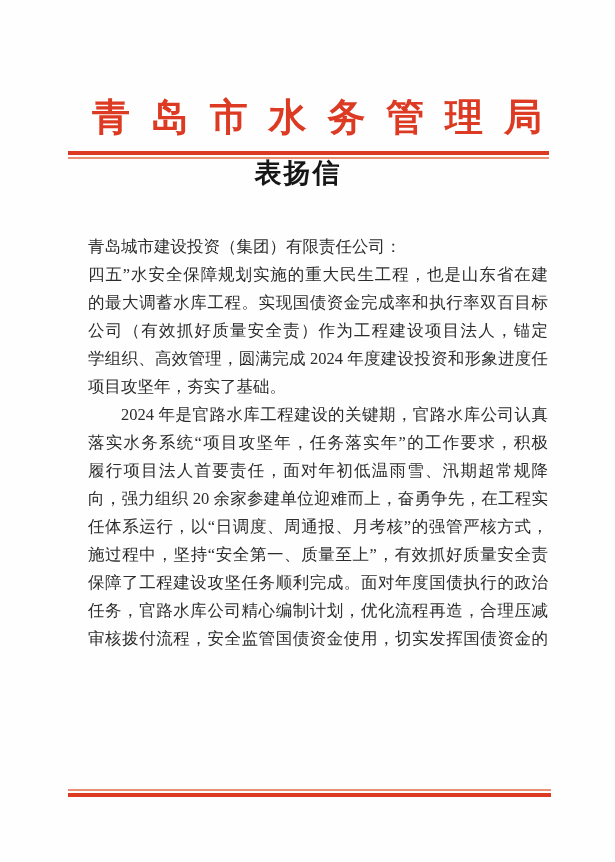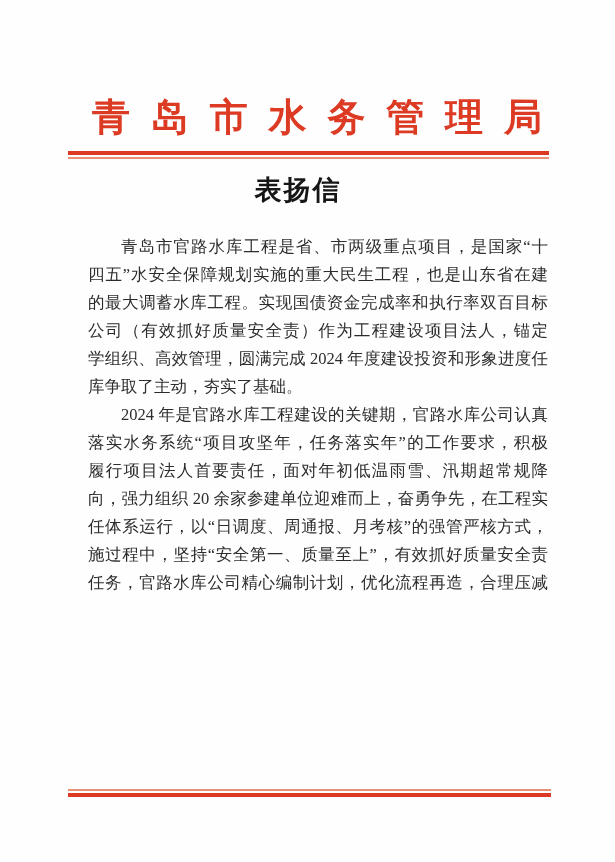--- a/index.html
+++ b/index.html
@@ -27,21 +27,21 @@
   .rule{position:absolute;left:68px;}
   .rule .bar{width:100%;}
   .rule .thick{height:3.5px;background:var(--accent,#dc3a22);}
   .rule .thin{height:1.5px;background:var(--accent-light,#e98f74);}
   .rule .gap{height:2.5px;}
   .rule-head{top:151px;width:481px;}
   .rule-foot{top:789px;width:483px;}
   
   .letter-title{
     position:absolute;
-    left:68px;top:173px;width:460px;
+    left:68px;top:156px;width:460px;
     margin:0;
     text-align:center;
     font-size:27px;line-height:34px;
     font-weight:bold;
     letter-spacing:2px;
     color:#161616;
   }
   
   .body{
     position:absolute;
@@ -79,38 +79,40 @@
     <div class="rule rule-head">
       <div class="bar thick"></div>
       <div class="gap"></div>
       <div class="bar thin"></div>
     </div>
   </header>
 
   <h1 class="letter-title">表扬信</h1>
 
   <main class="body">
+    <div class="line">青岛城市建设投资（集团）有限责任公司：</div>
 
     <div class="para">
-      <div class="line fill indent">青岛市官路水库工程是省、市两级重点项目，是国家“十</div>
       <div class="line fill">四五”水安全保障规划实施的重大民生工程，也是山东省在建</div>
       <div class="line fill">的最大调蓄水库工程。实现国债资金完成率和执行率双百目标</div>
       <div class="line fill">公司（有效抓好质量安全责）作为工程建设项目法人，锚定</div>
       <div class="line fill">学组织、高效管理，圆满完成 2024 年度建设投资和形象进度任</div>
-      <div class="line">库争取了主动，夯实了基础。</div>
+      <div class="line">项目攻坚年，夯实了基础。</div>
     </div>
 
     <div class="para">
       <div class="line fill indent">2024 年是官路水库工程建设的关键期，官路水库公司认真</div>
       <div class="line fill">落实水务系统“项目攻坚年，任务落实年”的工作要求，积极</div>
       <div class="line fill">履行项目法人首要责任，面对年初低温雨雪、汛期超常规降水、</div>
       <div class="line fill">向，强力组织 20 余家参建单位迎难而上，奋勇争先，在工程实</div>
       <div class="line fill">任体系运行，以“日调度、周通报、月考核”的强管严核方式，</div>
       <div class="line fill">施过程中，坚持“安全第一、质量至上”，有效抓好质量安全责</div>
+      <div class="line fill">保障了工程建设攻坚任务顺利完成。面对年度国债执行的政治</div>
       <div class="line fill">任务，官路水库公司精心编制计划，优化流程再造，合理压减</div>
+      <div class="line fill">审核拨付流程，安全监管国债资金使用，切实发挥国债资金的</div>
     </div>
   </main>
 
   <footer>
     <div class="rule rule-foot">
       <div class="bar thin"></div>
       <div class="gap"></div>
       <div class="bar thick"></div>
     </div>
   </footer>

